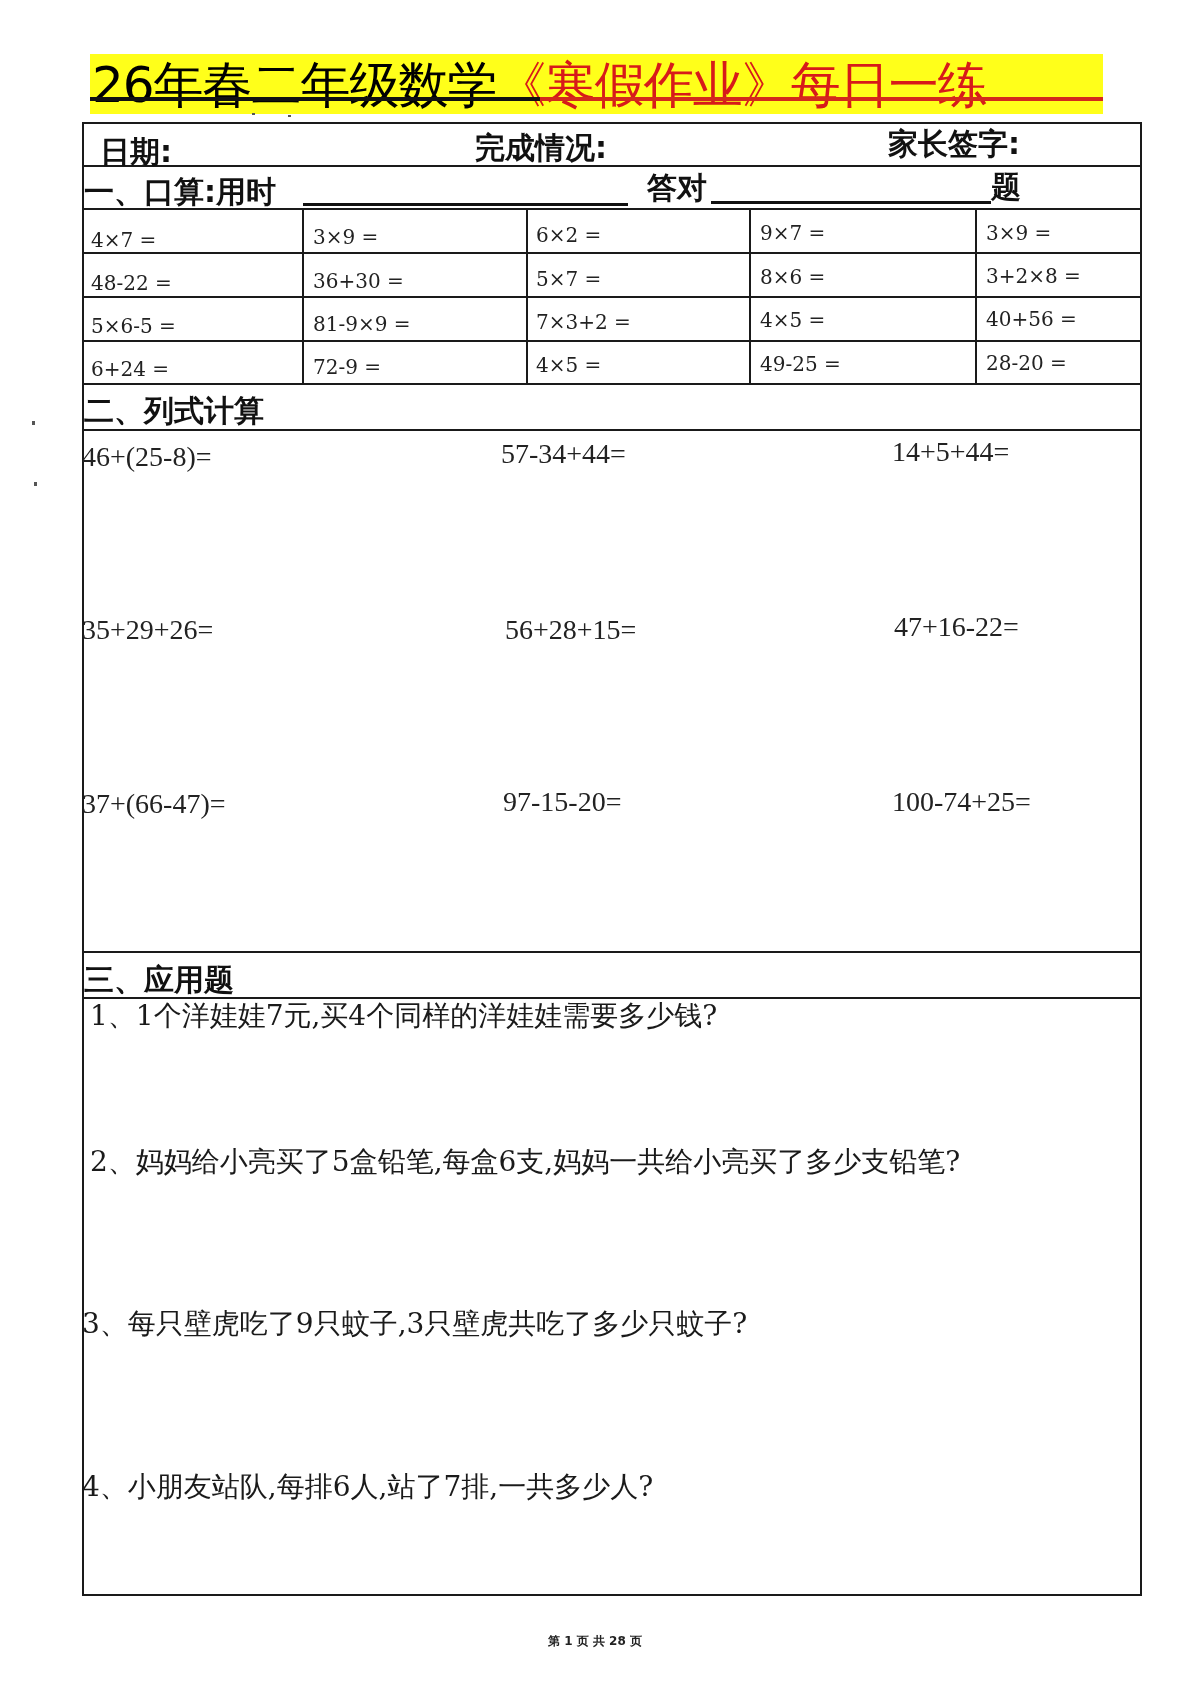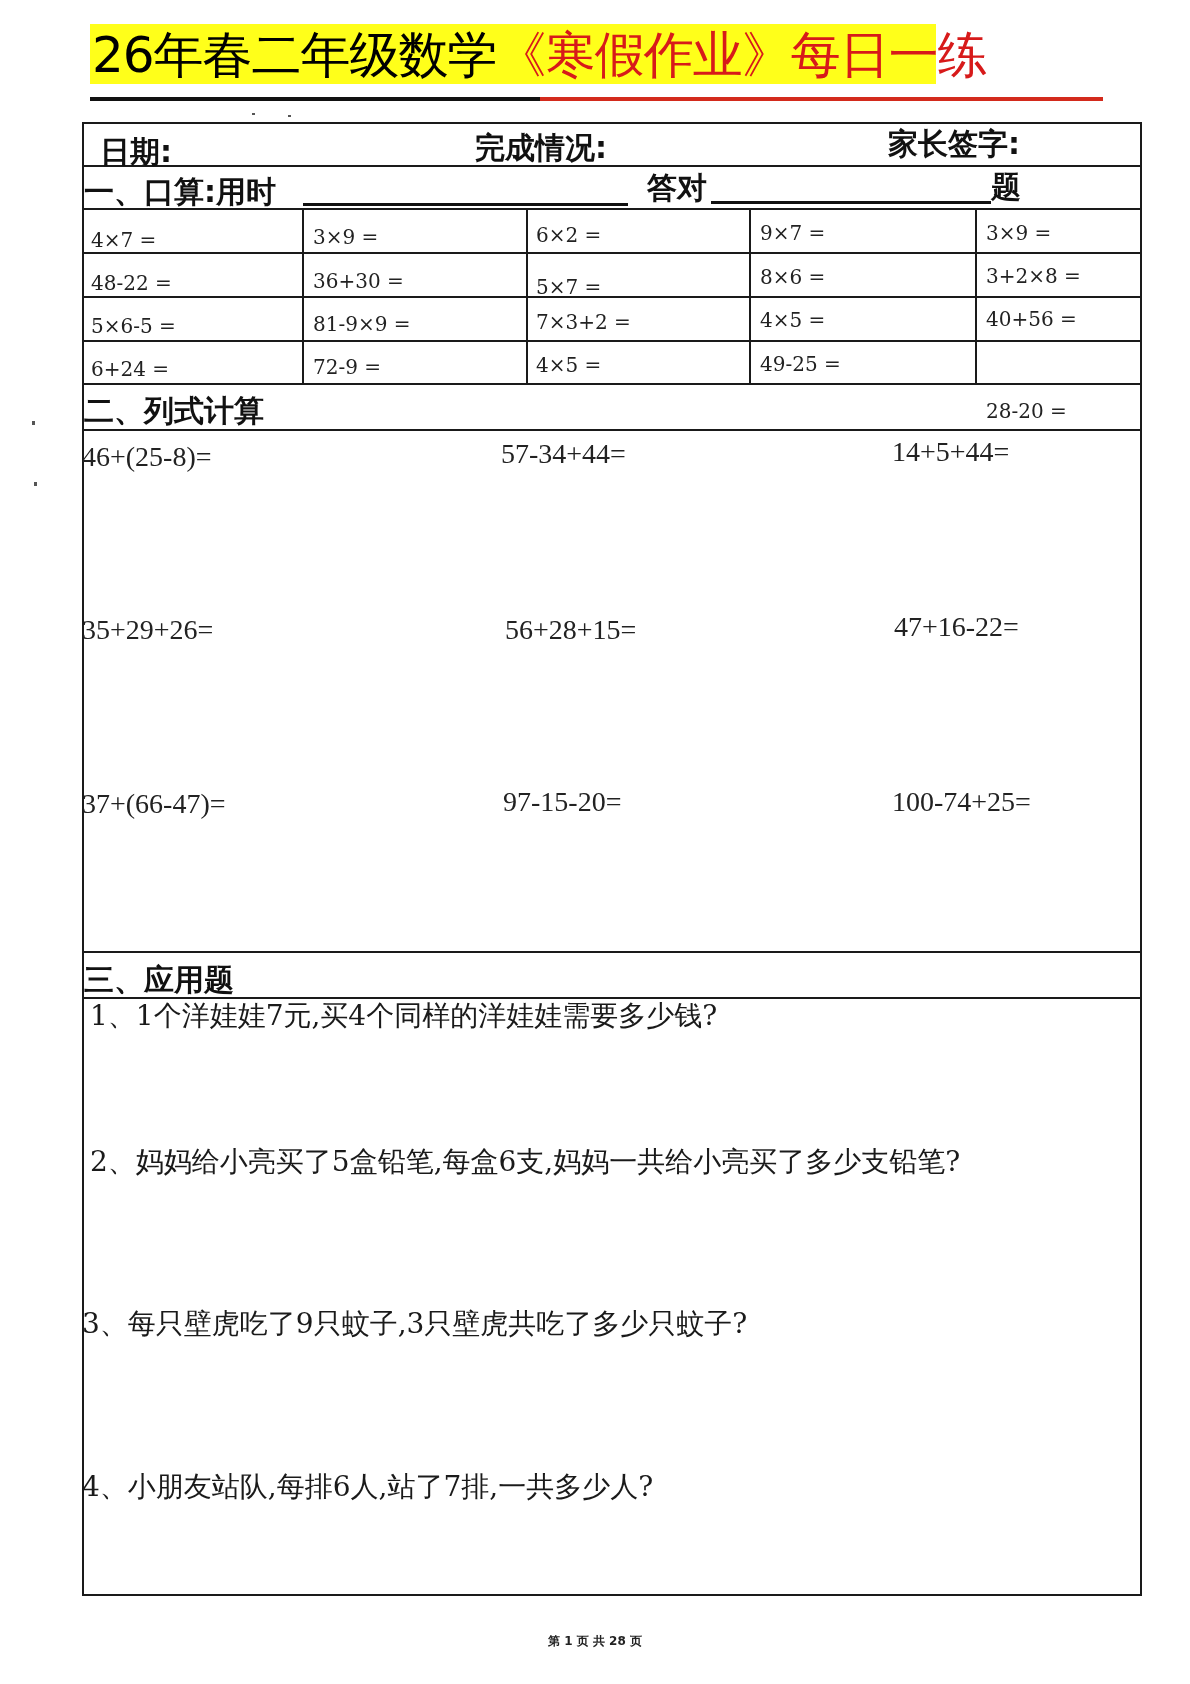--- a/index.html
+++ b/index.html
@@ -4,21 +4,21 @@
 <style>
   html, body { margin:0; padding:0; }
   body {
     width:1190px; height:1684px; position:relative; overflow:hidden;
     background:#ffffff; color:#111;
     font-family: "DejaVu Serif", "Liberation Serif", serif;
   }
   .abs { position:absolute; }
   
   .title-band {
-    left:90px; top:24px; width:834px; height:60px; background:#ffff1a;padding-left:12px;
+    left:90px; top:54px; width:1013px; height:60px; background:#ffff1a;
   }
   .title-text {
     position:absolute; left:2px; top:0px; height:60px; line-height:62px;
     font-size:50px; white-space:nowrap; letter-spacing:-1px;
     font-family: "DejaVu Sans", "Liberation Sans", sans-serif;
   }
   .title-black { color:#000; }
   .title-red { color:#d71a1a; }
   .title-underline-black { left:90px; top:97px; width:450px; height:4px; background:#111; }
   .title-underline-red { left:540px; top:97px; width:563px; height:4px; background:#d32a1c; }
@@ -93,35 +93,35 @@
 <div class="abs bold-cn hdr" style="left:991px; top:172px;">题</div>
 
 <div class="cell" style="left:91px; top:225px;">4×7  =</div>
 <div class="cell" style="left:313px; top:222px;">3×9  =</div>
 <div class="cell" style="left:536px; top:220px;">6×2  =</div>
 <div class="cell" style="left:760px; top:218px;">9×7  =</div>
 <div class="cell" style="left:986px; top:218px;">3×9  =</div>
 
 <div class="cell" style="left:91px; top:268px;">48-22  =</div>
 <div class="cell" style="left:313px; top:266px;">36+30  =</div>
-<div class="cell" style="left:536px; top:272px;">5×7  =</div>
+<div class="cell" style="left:536px; top:264px;">5×7  =</div>
 <div class="cell" style="left:760px; top:262px;">8×6  =</div>
 <div class="cell" style="left:986px; top:261px;">3+2×8  =</div>
 
 <div class="cell" style="left:91px; top:311px;">5×6-5  =</div>
 <div class="cell" style="left:313px; top:309px;">81-9×9  =</div>
 <div class="cell" style="left:536px; top:307px;">7×3+2  =</div>
 <div class="cell" style="left:760px; top:305px;">4×5  =</div>
 <div class="cell" style="left:986px; top:304px;">40+56  =</div>
 
 <div class="cell" style="left:91px; top:354px;">6+24  =</div>
 <div class="cell" style="left:313px; top:352px;">72-9  =</div>
 <div class="cell" style="left:536px; top:350px;">4×5  =</div>
 <div class="cell" style="left:760px; top:349px;">49-25  =</div>
-<div class="cell" style="left:986px; top:348px;margin-top:48px;">28-20  =</div>
+<div class="cell" style="left:986px; top:348px;">28-20  =</div>
 
 <div class="abs bold-cn hdr" style="left:84px; top:396px;">二、列式计算</div>
 
 <div class="expr" style="left:82px; top:441px;">46+(25-8)=</div>
 <div class="expr" style="left:501px; top:438px;">57-34+44=</div>
 <div class="expr" style="left:892px; top:436px;">14+5+44=</div>
 
 <div class="expr" style="left:82px; top:614px;">35+29+26=</div>
 <div class="expr" style="left:505px; top:614px;">56+28+15=</div>
 <div class="expr" style="left:894px; top:611px;">47+16-22=</div>

